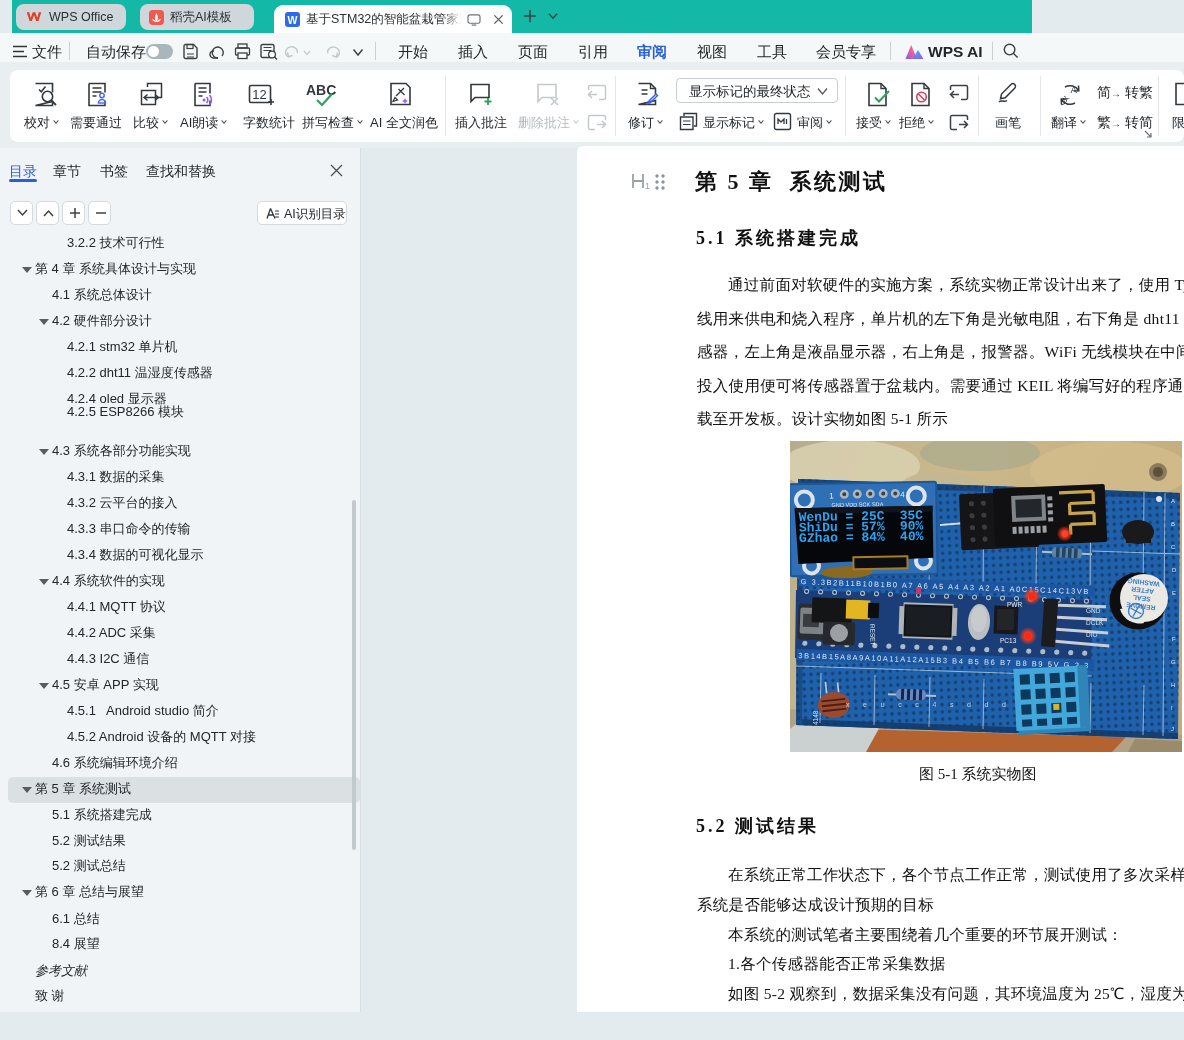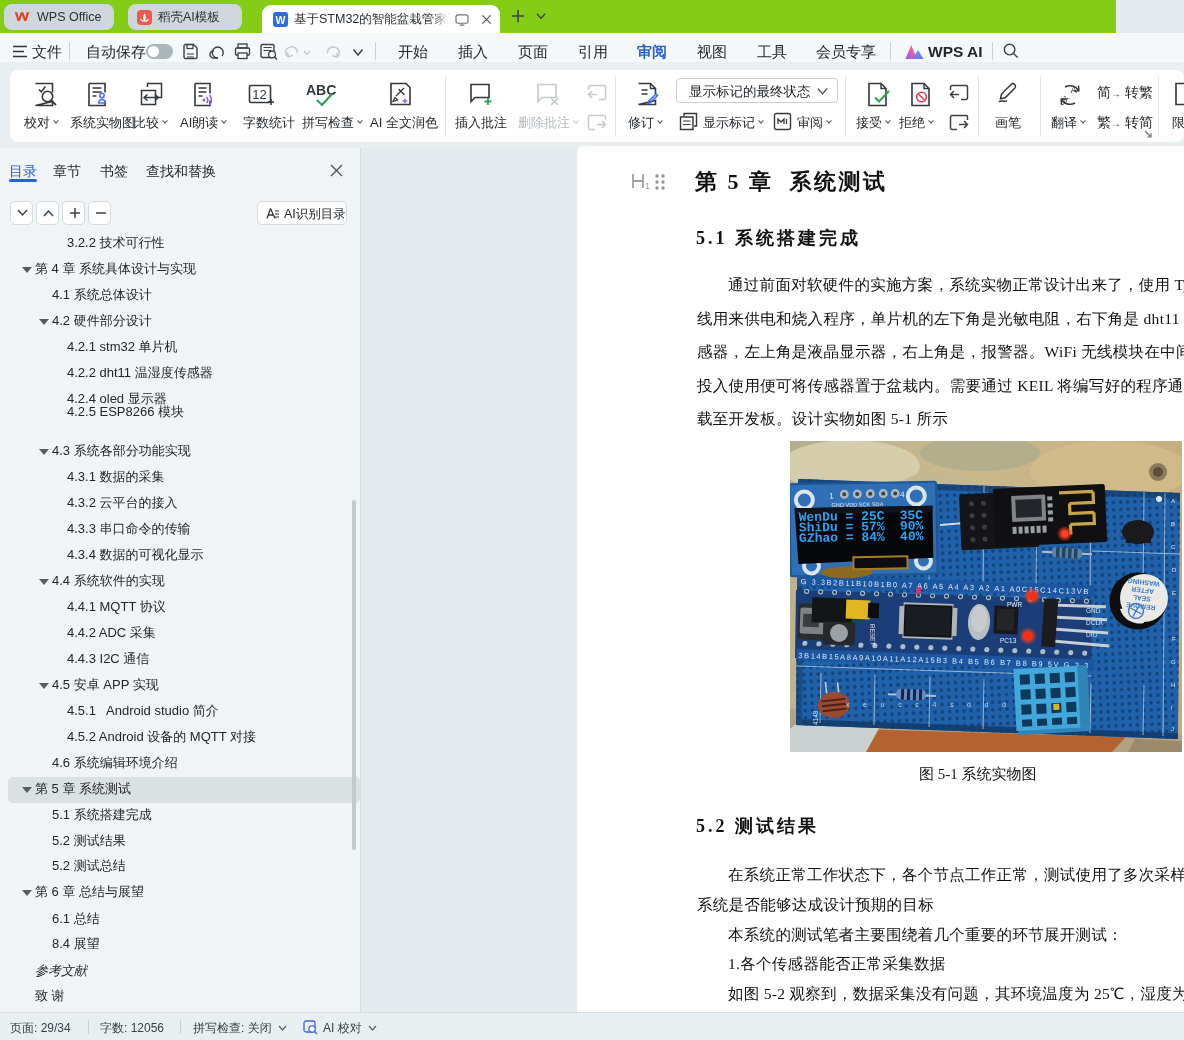--- a/index.html
+++ b/index.html
@@ -1,19 +1,19 @@
 <!DOCTYPE html>
 <html><head><meta charset="utf-8">
 <style>
 *{margin:0;padding:0;box-sizing:border-box}
 html,body{width:1184px;height:1040px;overflow:hidden;font-family:"Liberation Sans",sans-serif;-webkit-font-smoothing:antialiased}
 .abs{position:absolute}
 #root{position:relative;width:1184px;height:1040px;background:#e4ebee}
 
-#tabbar{position:absolute;left:0;top:0;width:1116px;height:33px;background:#84cc16}
+#tabbar{position:absolute;left:12px;top:0;width:1020px;height:33px;background:#14b8a6}
 .tab{position:absolute;top:4px;height:29px;border-radius:8px 8px 0 0;display:flex;align-items:center;font-size:13px;color:#2a2f33}
 .tab.inact{background:#cfd7db;border-radius:8px;height:26px}
 .tab.act{background:#fff}
 
 #menubar{position:absolute;left:0;top:33px;width:1184px;height:37px;background:#f4f8f9}
 .mitem{position:absolute;top:10px;font-size:15px;color:#23272b}
 .msep{position:absolute;top:9px;width:1px;height:18px;background:#c9d1d4}
 
 #ribbonarea{position:absolute;left:0;top:70px;width:1184px;height:78px;background:#e9eff1}
 #rpanel{position:absolute;left:10px;top:0px;width:1174px;height:72px;background:#fff;border-radius:8px}
@@ -160,21 +160,21 @@
       </svg>
   <div class="rlab" style="left:24px">校对<svg class="car" viewBox="0 0 10 10">
           <path d="M2 3 L5 6.5 L8 3" fill="none" stroke="#54595d" stroke-width="1.3"></path>
         </svg></div>
   <svg class="ric" style="left:86px" width="25" height="25" viewBox="0 0 25 25">
         <path d="M3 1.5 h16 v9 m0 8 v5 h-16 v-22" fill="none" stroke="#33383c" stroke-width="1.6"></path>
         <path d="M6.5 6 h9 M6.5 10 h9 M6.5 14 h4" stroke="#33383c" stroke-width="1.4"></path>
         <circle cx="16" cy="13.5" r="2.2" fill="none" stroke="#4d6df0" stroke-width="1.5"></circle>
         <path d="M12.5 21 a 1 1 0 0 1 7 0 Z" fill="none" stroke="#4d6df0" stroke-width="1.5"></path>
       </svg>
-  <div class="rlab" style="left:70px">系统实物图</div>
+  <div class="rlab" style="left:70px">需要通过</div>
   <svg class="ric" style="left:139px" width="25" height="25" viewBox="0 0 25 25">
         <path d="M8.5 5 v-3.5 h14 v14 h-3.5" fill="none" stroke="#33383c" stroke-width="1.5"></path>
         <path d="M2.5 8.5 h14 v14 h-14 Z" fill="none" stroke="#33383c" stroke-width="1.5"></path>
         <path d="M5.5 15.5 h13 M16 12.5 l3.5 3 -3.5 3 M8.5 12.5 l-3.5 3 3.5 3" fill="none" stroke="#33383c" stroke-width="1.4"></path>
       </svg>
   <div class="rlab" style="left:133px">比较<svg class="car" viewBox="0 0 10 10">
           <path d="M2 3 L5 6.5 L8 3" fill="none" stroke="#54595d" stroke-width="1.3"></path>
         </svg></div>
   <svg class="ric" style="left:192px" width="25" height="25" viewBox="0 0 25 25">
         <path d="M3 1.5 h15 v10 m0 7 v5 h-15 v-22" fill="none" stroke="#33383c" stroke-width="1.6"></path>
@@ -809,31 +809,12 @@
   <div class="doc" style="position:absolute;left:342px;top:619px;font-size:15px;white-space:nowrap">图 5-1  系统实物图</div>
   <div class="doc" style="position:absolute;left:119px;top:668px;font-size:18px;font-weight:bold;letter-spacing:3px;white-space:nowrap">5.2 测试结果</div>
   <div class="doc" style="position:absolute;left:120px;top:714px;font-size:15.5px;letter-spacing:0.3px;line-height:29.8px;white-space:nowrap">
     <div style="padding-left:31px">在系统正常工作状态下，各个节点工作正常，测试使用了多次采样的</div>
     <div>系统是否能够达成设计预期的目标</div>
     <div style="padding-left:31px">本系统的测试笔者主要围绕着几个重要的环节展开测试：</div>
     <div style="padding-left:31px">1.各个传感器能否正常采集数据</div>
     <div style="padding-left:31px">如图 5-2 观察到，数据采集没有问题，其环境温度为 25℃，湿度为</div>
   </div>
 </div>
-<div id="statusbar">
-  <div class="stx" style="left:10px">页面: 29/34</div>
-  <div class="ssep" style="left:88px"></div>
-  <div class="stx" style="left:100px">字数: 12056</div>
-  <div class="ssep" style="left:180px"></div>
-  <div class="stx" style="left:193px">拼写检查: 关闭</div>
-  <svg class="abs" style="left:278px;top:12px" width="9" height="7" viewBox="0 0 9 7">
-        <path d="M1 1 L4.5 5 L8 1" fill="none" stroke="#5a6065" stroke-width="1.2"></path>
-      </svg>
-  <svg class="abs" style="left:303px;top:7px" width="15" height="15" viewBox="0 0 15 15">
-        <rect x="1" y="1" width="11" height="11" rx="2" fill="none" stroke="#3f66d8" stroke-width="1.3"></rect>
-        <circle cx="9" cy="9" r="3.2" fill="#fff" stroke="#3f66d8" stroke-width="1.2"></circle>
-        <path d="M11.3 11.3 L14 14" stroke="#3f66d8" stroke-width="1.3"></path>
-      </svg>
-  <div class="stx" style="left:323px">AI 校对</div>
-  <svg class="abs" style="left:368px;top:12px" width="9" height="7" viewBox="0 0 9 7">
-        <path d="M1 1 L4.5 5 L8 1" fill="none" stroke="#5a6065" stroke-width="1.2"></path>
-      </svg>
-</div>
 </div>
 </body></html>

